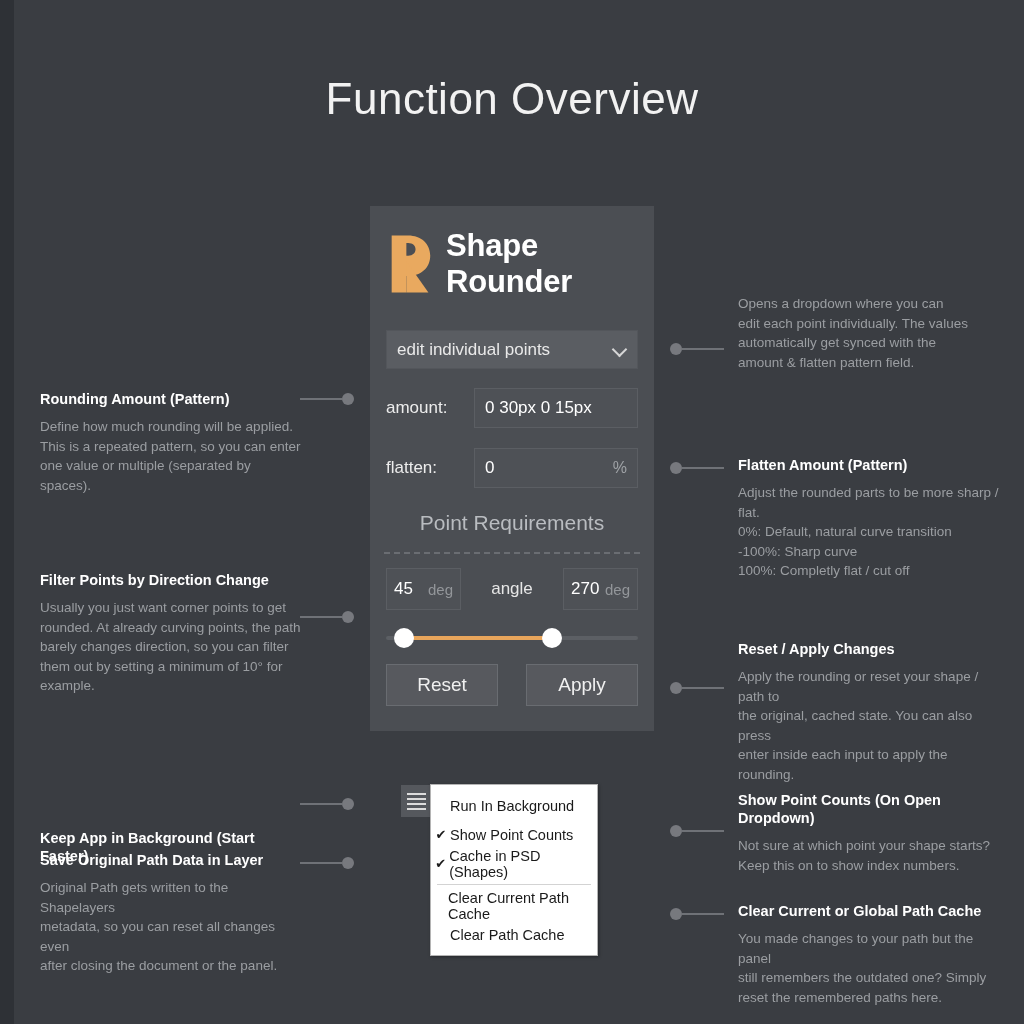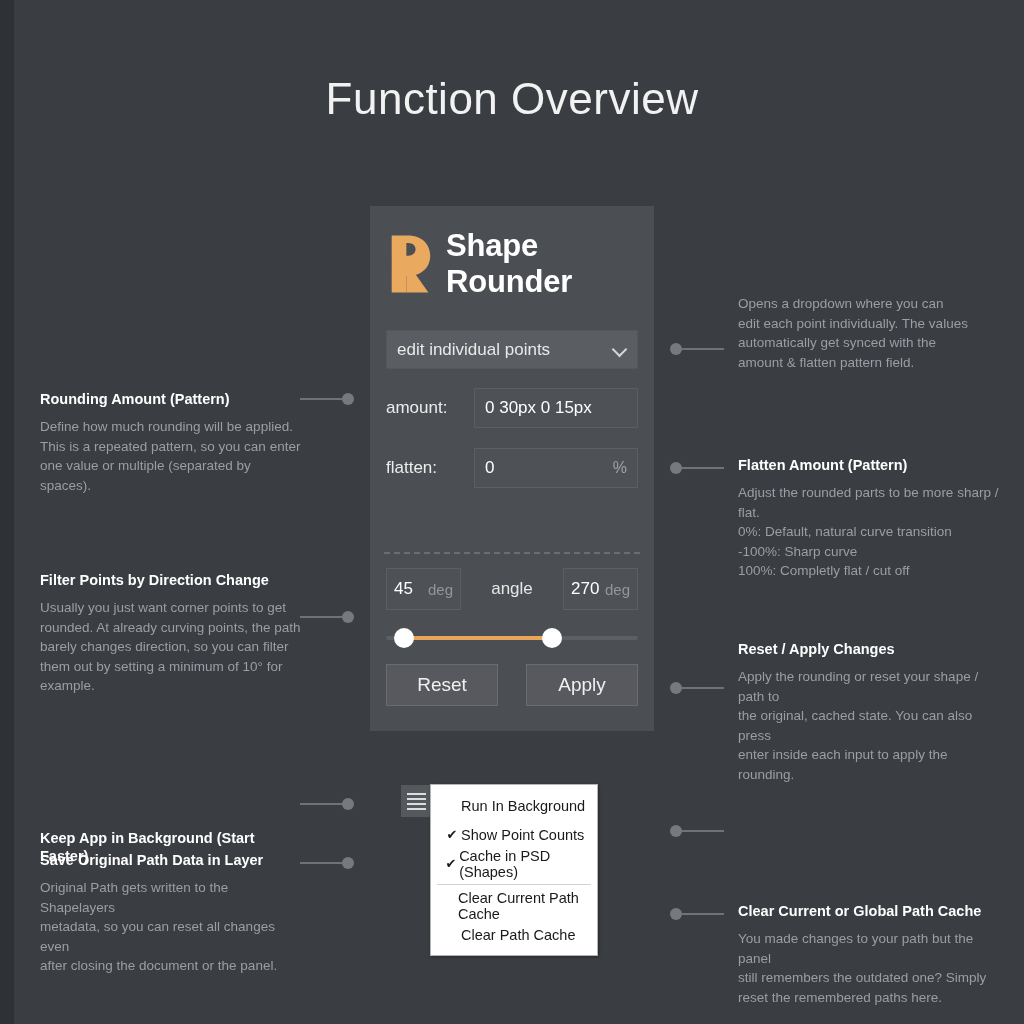--- a/index.html
+++ b/index.html
@@ -295,21 +295,21 @@
     box-shadow: 1px 1px 3px rgba(0,0,0,0.35);
     padding: 6px 0;
     box-sizing: border-box;
   }
   .ctx-item {
     height: 29px;
     display: flex;
     align-items: center;
     font-size: 14.5px;
     color: #1a1a1a;
-    padding-left: 12px;
+    padding-left: 1px;
   }
   .ctx-check {
     width: 18px;
     text-align: center;
     font-size: 13px;
     color: #1a1a1a;
   }
   .ctx-sep {
     height: 1px;
     background: #d3d3d3;
@@ -348,20 +348,21 @@
     </div>
 
     <div class="field-row flatten">
       <span class="field-label">flatten:</span>
       <div class="field-box">
         <span class="val">0</span>
         <span class="unit">%</span>
       </div>
     </div>
 
+    <div class="section-title">Point Requirements</div>
     <div class="dashed-sep"></div>
 
     <div class="angle-row">
       <div class="angle-input">
         <span class="num">45</span>
         <span class="deg">deg</span>
       </div>
       <div class="angle-word">angle</div>
       <div class="angle-input">
         <span class="num">270</span>
@@ -452,20 +453,25 @@
     <div class="ann-title">Reset / Apply Changes</div>
     <div class="ann-body">Apply the rounding or reset your shape / path to
 the original, cached state. You can also press
 enter inside each input to apply the rounding.</div>
   </div>
   <div class="conn right" style="left:670px; top:681px; width:54px;">
     <div class="line"></div>
       <div class="dot"></div>
   </div>
 
+  <div class="ann" style="left:738px; top:791px;">
+    <div class="ann-title">Show Point Counts (On Open Dropdown)</div>
+    <div class="ann-body">Not sure at which point your shape starts?
+Keep this on to show index numbers.</div>
+  </div>
   <div class="conn right" style="left:670px; top:824px; width:54px;">
     <div class="line"></div>
       <div class="dot"></div>
   </div>
 
   <div class="ann" style="left:738px; top:902px;">
     <div class="ann-title">Clear Current or Global Path Cache</div>
     <div class="ann-body">You made changes to your path but the panel
 still remembers the outdated one? Simply
 reset the remembered paths here.</div>

